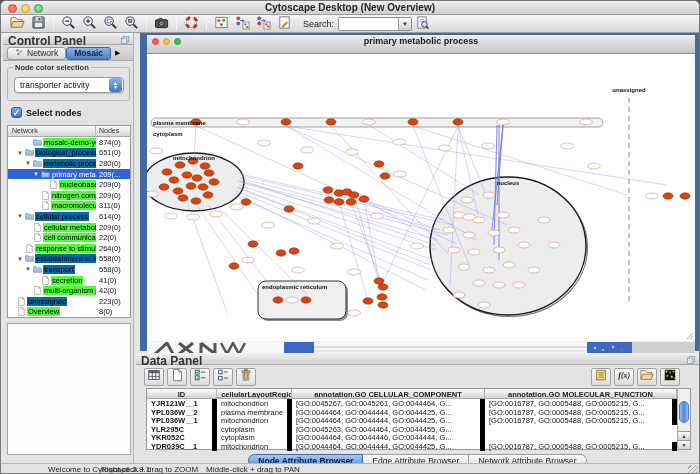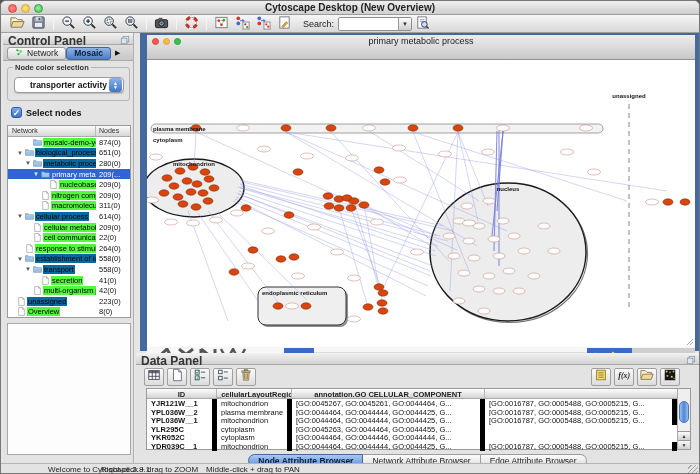--- a/index.html
+++ b/index.html
@@ -33,21 +33,21 @@
   .float-ic { position:absolute; right:3px; top:1px; width:10px; height:10px; }
   .cp-tabs { position:absolute; left:0; top:12px; width:100%; height:16px; background:linear-gradient(#dedede,#c8c8c8); border-bottom:1px solid #aaa; display:flex; align-items:center; padding:1px 2px 0 4px; }
   .cp-tab { height:13px; display:inline-flex; align-items:center; font-size:8.5px; color:#222; border:1px solid #9a9a9a; border-radius:3px; padding:0 7px; background:linear-gradient(#fafafa,#d5d5d5); }
   .cp-tab svg { width:9px; height:9px; margin-right:3px; }
   .cp-tab.sel { background:linear-gradient(#8fb3e4,#4d7fc6); font-weight:bold; color:#0c1f40; border-color:#3c66a0; }
   .cp-tab-arrow { margin-left:4px; font-size:7px; color:#111; background:transparent; border:none; }
 
   .groupbox { position:absolute; left:4px; top:34px; width:123px; height:34px; border:1px solid #b6b6b6; border-radius:3px; }
   .groupbox .legend { position:absolute; left:5px; top:-5px; background:#e3e3e3; padding:0 2px; font-size:7.5px; font-weight:bold; color:#333; }
   .mselect { position:absolute; left:6px; top:9px; width:110px; height:16px; background:#fff; border:1px solid #9a9a9a; border-radius:4px; display:flex; align-items:center; box-shadow:0 1px 1px rgba(0,0,0,.15); }
-  .mselect .val { flex:1; font-size:8.5px; padding-left:15px; color:#111; white-space:nowrap; overflow:hidden;font-weight:bold; }
+  .mselect .val { flex:1; font-size:8.5px; padding-left:5px; color:#111; white-space:nowrap; overflow:hidden; }
   .stepper { width:13px; height:14px; margin-right:1px; border-radius:3px; background:linear-gradient(#8cb4e8,#3f74c8); display:flex; flex-direction:column; align-items:center; justify-content:center; color:#fff; font-size:5px; line-height:4px; }
 
   .cbrow { position:absolute; left:8px; top:74px; display:flex; align-items:center; }
   .cb { width:11px; height:11px; border-radius:3px; background:linear-gradient(#7fabe6,#3a6fc6); border:1px solid #2f5ba6; color:#fff; font-size:9px; line-height:10px; text-align:center; font-weight:bold; }
   .cblbl { font-size:9px; font-weight:bold; color:#111; margin-left:4px; }
 
   .tree { position:absolute; left:4px; top:92px; width:124px; height:193px; background:#fff; border:1px solid #9a9a9a; overflow:hidden; }
   .tree-hdr { display:flex; height:11px; background:linear-gradient(#fbfbfb,#d6d6d6); border-bottom:1px solid #aaa; font-size:7px; color:#333; }
   .tree-hdr .c1 { flex:1; padding:1px 0 0 4px; border-right:1px solid #bbb; }
   .tree-hdr .c2 { width:34px; padding:1px 0 0 3px; }
@@ -62,21 +62,21 @@
   .trow .nodes { width:34px; flex:0 0 34px; padding-left:3px; color:#111; }
   .trow.sel { background:#2f64d2; }
   .trow.sel .lbl { background:transparent; color:#fff; }
   .trow.sel .nodes { color:#fff; }
   .trow.sel .arrow { color:#dce6f8; }
 
   .birdseye { position:absolute; left:4px; top:290px; width:124px; height:132px; background:#fdfdfd; border:1px solid #a8a8a8; }
 
   
   .netwin { position:absolute; left:139px; top:0; width:559px; height:318px; background:#44699f; border:2px solid #44699f; border-left-width:7px; border-right-width:4px; border-bottom:0; }
-  .net-titlebar { position:relative; height:25px; background:linear-gradient(#ededed,#c8c8c8); border-bottom:1px solid #8f8f8f; }
+  .net-titlebar { position:relative; height:19px; background:linear-gradient(#ededed,#c8c8c8); border-bottom:1px solid #8f8f8f;font-weight:bold; }
   .ntl { position:absolute; top:3px; width:7px; height:7px; border-radius:50%; }
   .ntl.red { left:5px; background:#fc5753; border:1px solid #d94742; }
   .ntl.yel { left:16px; background:#fdbc40; border:1px solid #d8a233; }
   .ntl.grn { left:27px; background:#33c748; border:1px solid #2aa33c; }
   .net-title { position:absolute; left:0; right:0; top:1px; text-align:center; font-size:9px; color:#1a1a1a; }
   .canvas { position:relative; width:548px; height:287px; background:#fff; overflow:hidden; }
   .bottom-strip { position:relative; width:548px; height:13px; background:#f4f4f4; overflow:hidden; }
 
   
   .dpanel { position:absolute; left:135px; top:320px; width:563px; height:142px; background:#e3e3e3; }
@@ -749,20 +749,21 @@
                 </svg></span>
             </button>
           </span>
       </div>
       <div class="dp-table">
         <div class="grid" id="dp-grid">
             <div class="grow hdr">
               <span class="gcell c-id">ID</span>
               <span class="gcell c-rg">_cellularLayoutRegion</span>
               <span class="gcell c-cc">annotation.GO CELLULAR_COMPONENT</span>
+              <span class="gcell c-mf">annotation.GO MOLECULAR_FUNCTION</span>
             </div>
             <div class="grow">
               <span class="gcell c-id">YJR121W__1</span>
               <span class="gcell c-rg">mitochondrion</span>
               <span class="gcell c-cc">[GO:0045267, GO:0045261, GO:0044464, G...</span>
               <span class="gcell c-mf">[GO:0016787, GO:0005488, GO:0005215, G...</span>
             </div>
             <div class="grow">
               <span class="gcell c-id">YPL036W__2</span>
               <span class="gcell c-rg">plasma membrane</span>
@@ -793,22 +794,22 @@
             </div>
           </div>
         <div class="vscroll">
           <div class="vthumb"></div>
           <div class="varr" style="bottom:9px">▲</div>
           <div class="varr" style="bottom:0">▼</div>
         </div>
       </div>
       <div class="dp-tabs" id="dp-tabs">
           <button class="atab sel">Node Attribute Browser</button>
+          <button class="atab">Edge Attribute Browser</button>
           <button class="atab">Network Attribute Browser</button>
-          <button class="atab">Edge Attribute Browser</button>
         </div>
     </div>
   </div>
 
   <div class="statusbar">
     <span class="st1">Welcome to Cytoscape 2.8.1</span>
     <span class="st2">Right-click + drag to ZOOM</span>
     <span class="st3">Middle-click + drag to PAN</span>
     <span class="grip"></span>
   </div>

